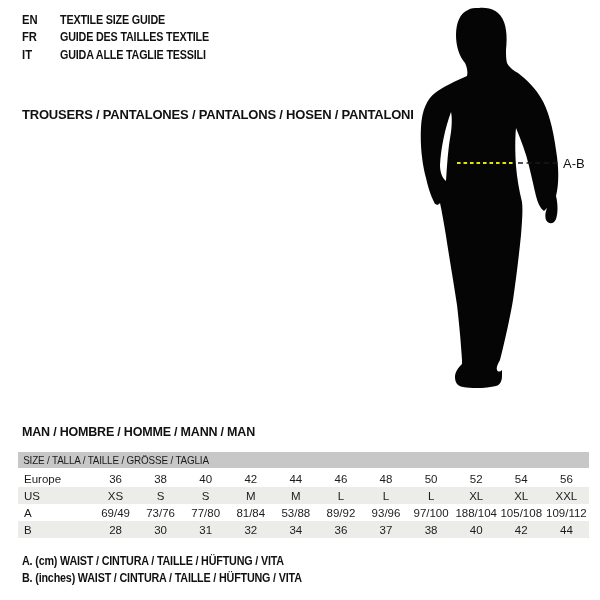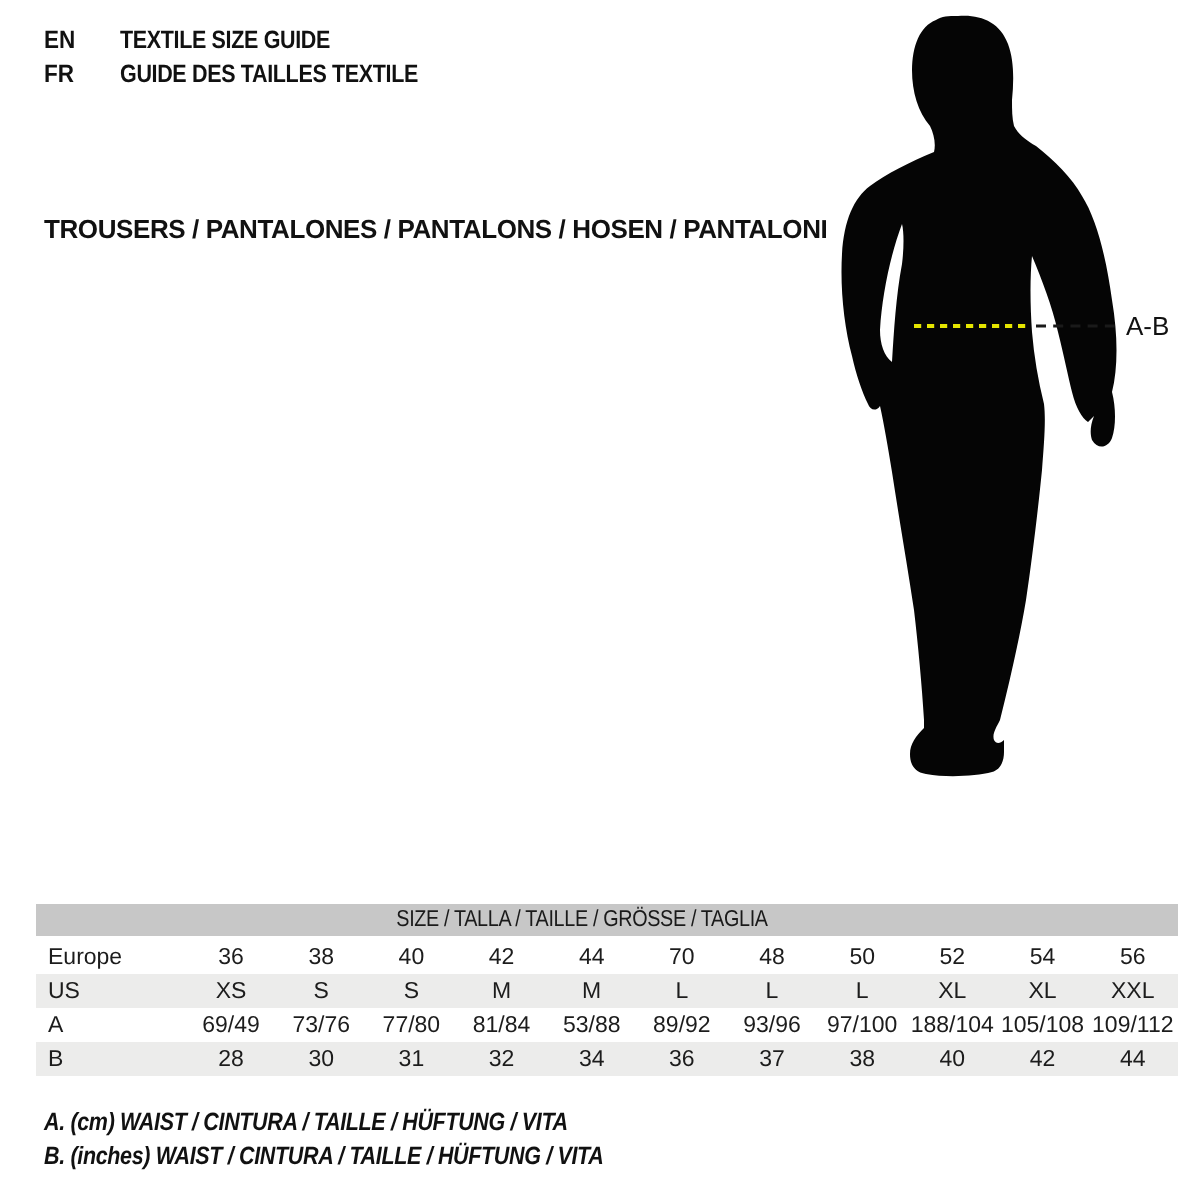--- a/index.html
+++ b/index.html
@@ -87,21 +87,21 @@
   .size-table td {
     padding: 0;
     height: 17px;
     text-align: center;
     vertical-align: middle;
     overflow: hidden;
     white-space: nowrap;
   }
   .size-table .header-cell {
     background: var(--header-bg, #c7c7c7);
-    text-align: center;
+    text-align: left;
     height: 16px;
     border-bottom: 2px solid #fff;
   }
   .size-table .header-cell span {
     display: inline-block;
     padding-left: 6px;
     font-size: 11.5px;
     color: #1a1a1a;
   }
   .size-table .row-label {
@@ -114,36 +114,39 @@
     position: absolute;
     left: 22px;
     top: 552px;
   }
   .footnote {
     height: 17px;
     font-size: 12.5px;
     font-weight: bold;
     display: flex;
     align-items: center;
-    font-style: italic;
   }
 </style>
 </head>
 <body>
 
 <div class="stage">
 
   <div class="lang-list">
       <div class="lang-row">
         <span class="lang-code">EN</span>
         <span class="lang-label">TEXTILE SIZE GUIDE</span>
       </div>
       <div class="lang-row">
         <span class="lang-code">FR</span>
         <span class="lang-label">GUIDE DES TAILLES TEXTILE</span>
+      </div>
+      <div class="lang-row">
+        <span class="lang-code">IT</span>
+        <span class="lang-label">GUIDA ALLE TAGLIE TESSILI</span>
       </div>
     </div>
 
   <div class="category-title">
     <span class="condensed">TROUSERS / PANTALONES / PANTALONS / HOSEN / PANTALONI</span>
   </div>
 
   <svg class="figure-svg" viewBox="0 0 600 600">
     <path fill-rule="evenodd" d="M 468,10
              C 460,13 456,23 456,35
@@ -190,20 +193,23 @@
              C 445,128 441,148 440,165
              C 440,172 442,178 446,181
              C 447,165 448,148 451,132
              C 452,124 452,116 451,112
              Z" fill="#050505"></path>
     <line x1="457" y1="163" x2="515" y2="163" stroke-width="2" stroke-dasharray="3.6 2.9" stroke="#e5e500"></line>
     <line x1="518" y1="163" x2="559" y2="163" stroke-width="1.5" stroke-dasharray="5 3.6" stroke="#1a1a1a"></line>
     <text class="ab-label" x="563" y="167.5">A-B</text>
   </svg>
 
+  <div class="section-title">
+    <span class="condensed">MAN / HOMBRE / HOMME / MANN / MAN</span>
+  </div>
 
   <table class="size-table">
     <colgroup>
       <col style="width:75px">
       <col>
         <col>
         <col>
         <col>
         <col>
         <col>
@@ -219,21 +225,21 @@
           <span class="condensed">SIZE / TALLA / TAILLE / GRÖSSE / TAGLIA</span>
         </td>
       </tr>
     <tr>
           <td class="row-label">Europe</td>
           <td>36</td>
           <td>38</td>
           <td>40</td>
           <td>42</td>
           <td>44</td>
-          <td>70</td>
+          <td>46</td>
           <td>48</td>
           <td>50</td>
           <td>52</td>
           <td>54</td>
           <td>56</td>
         </tr>
         <tr class="alt">
           <td class="row-label">US</td>
           <td>XS</td>
           <td>S</td>

